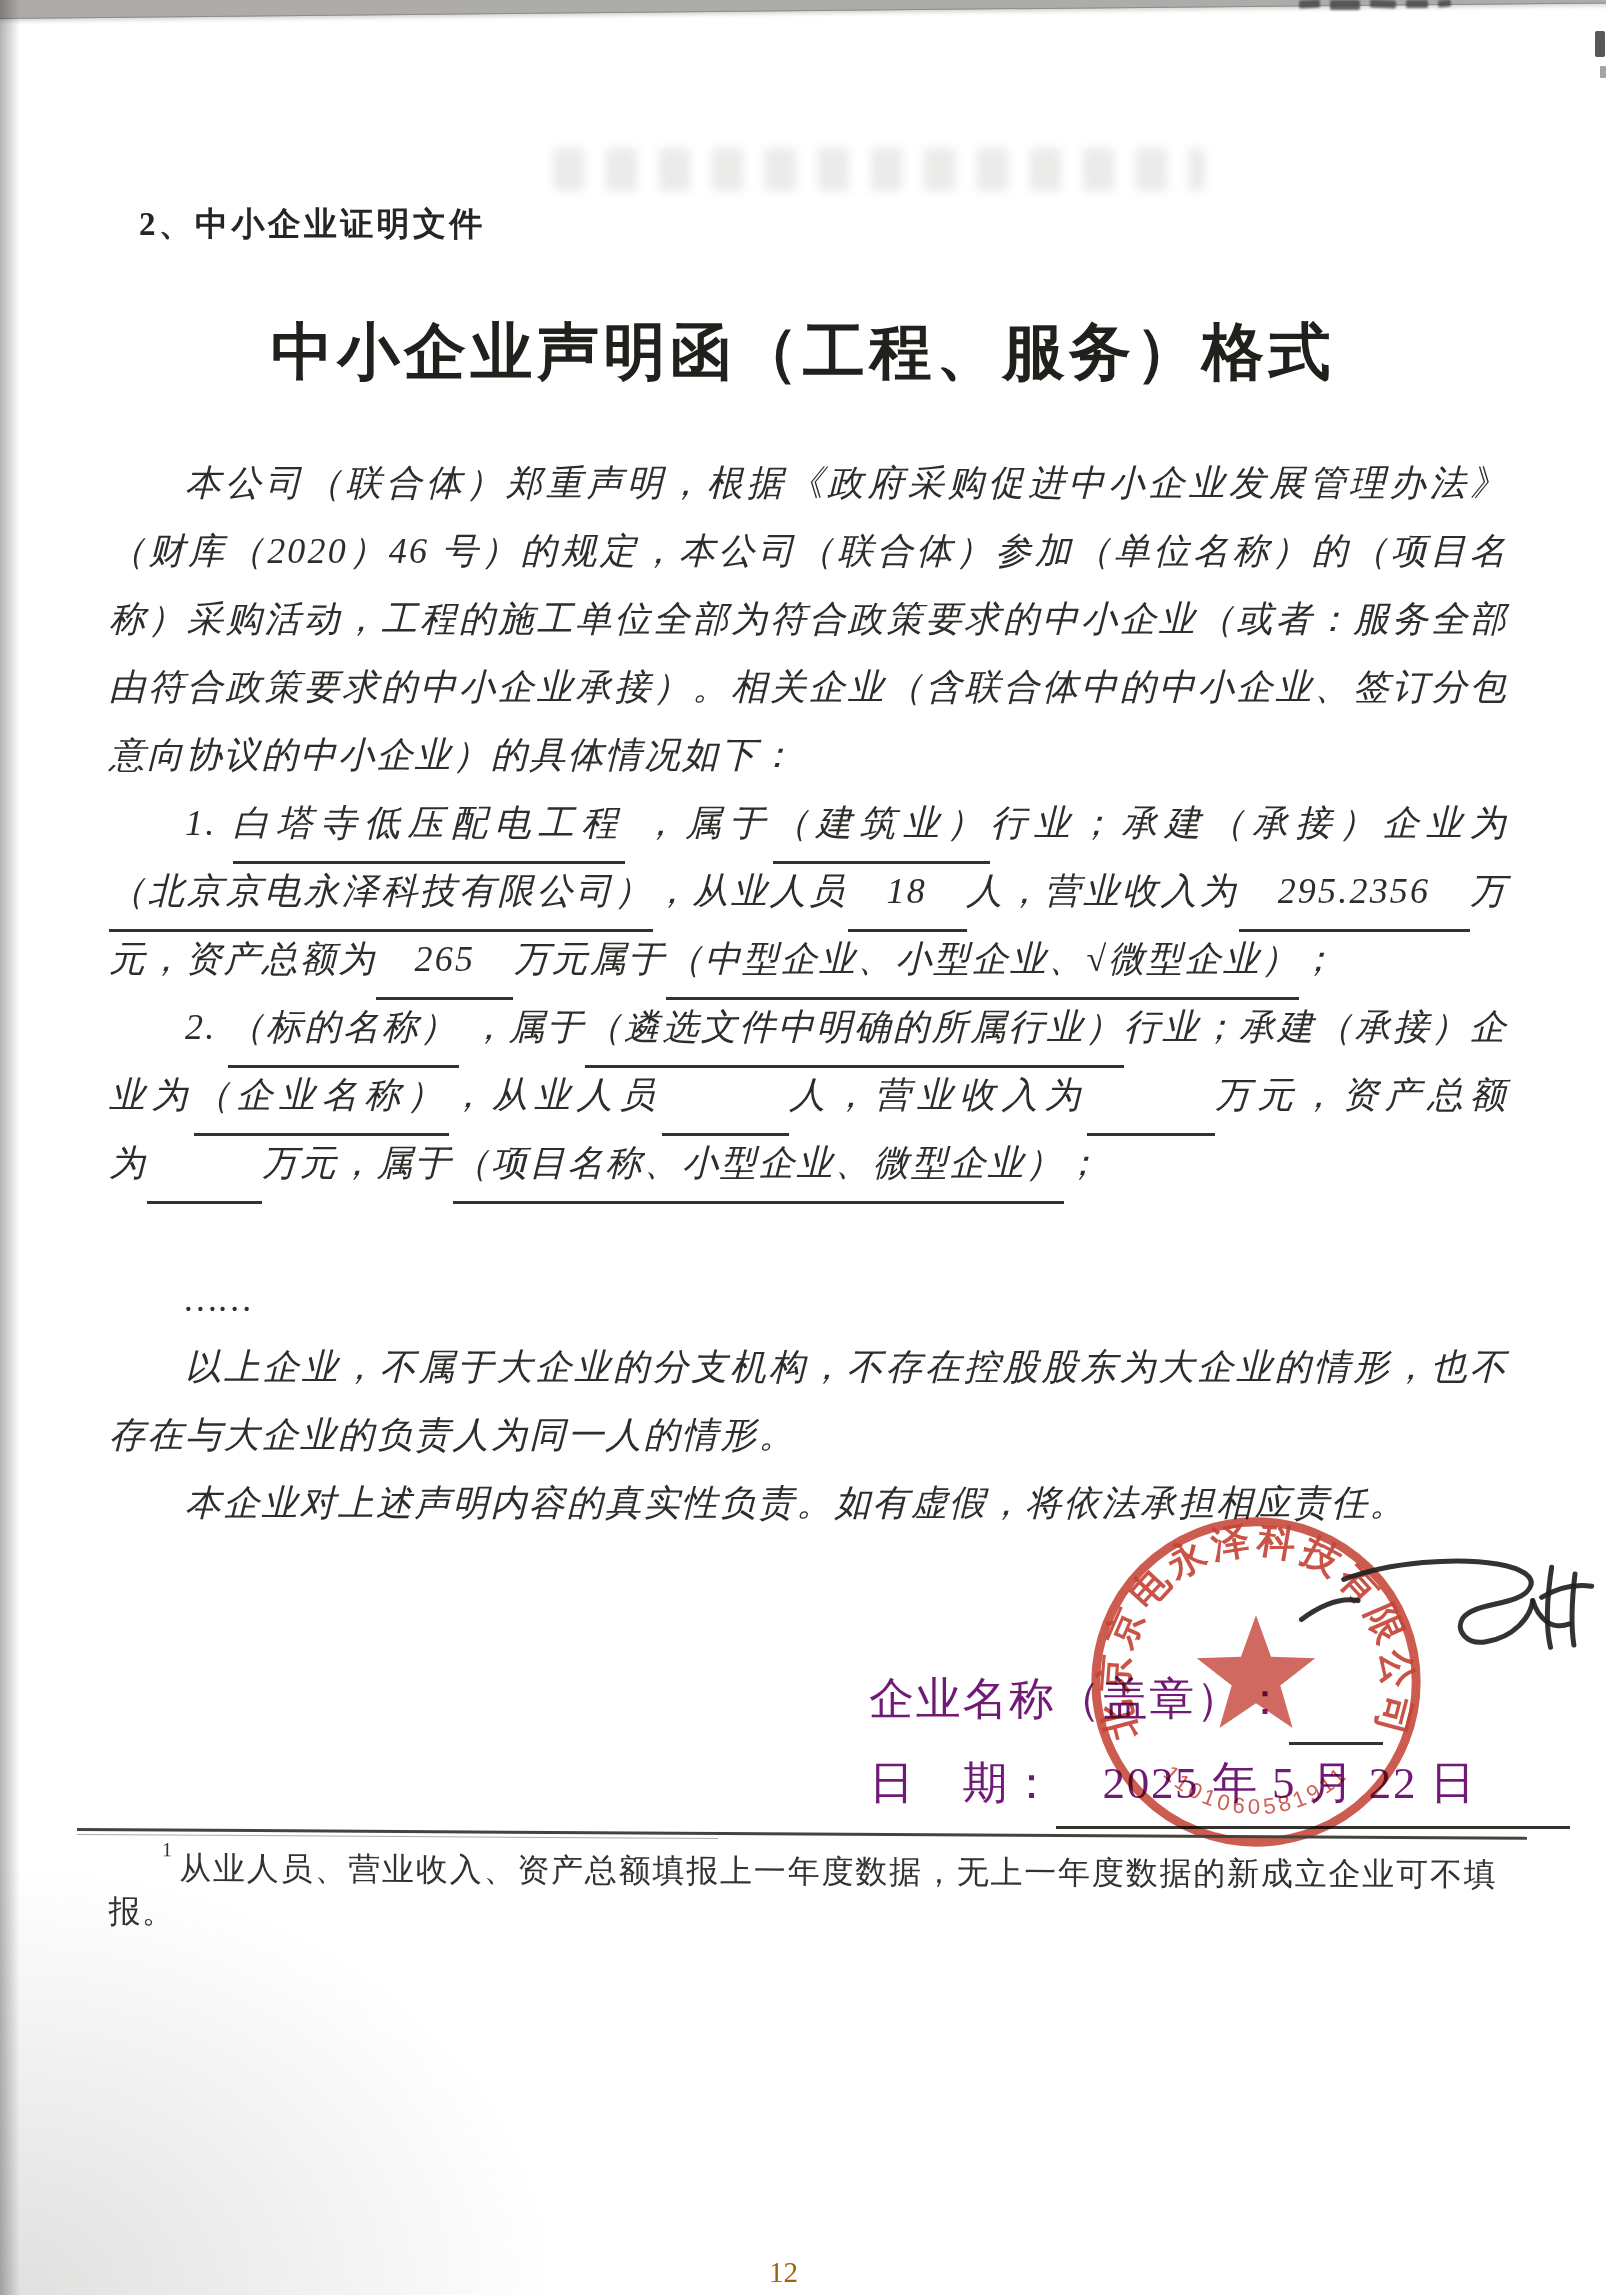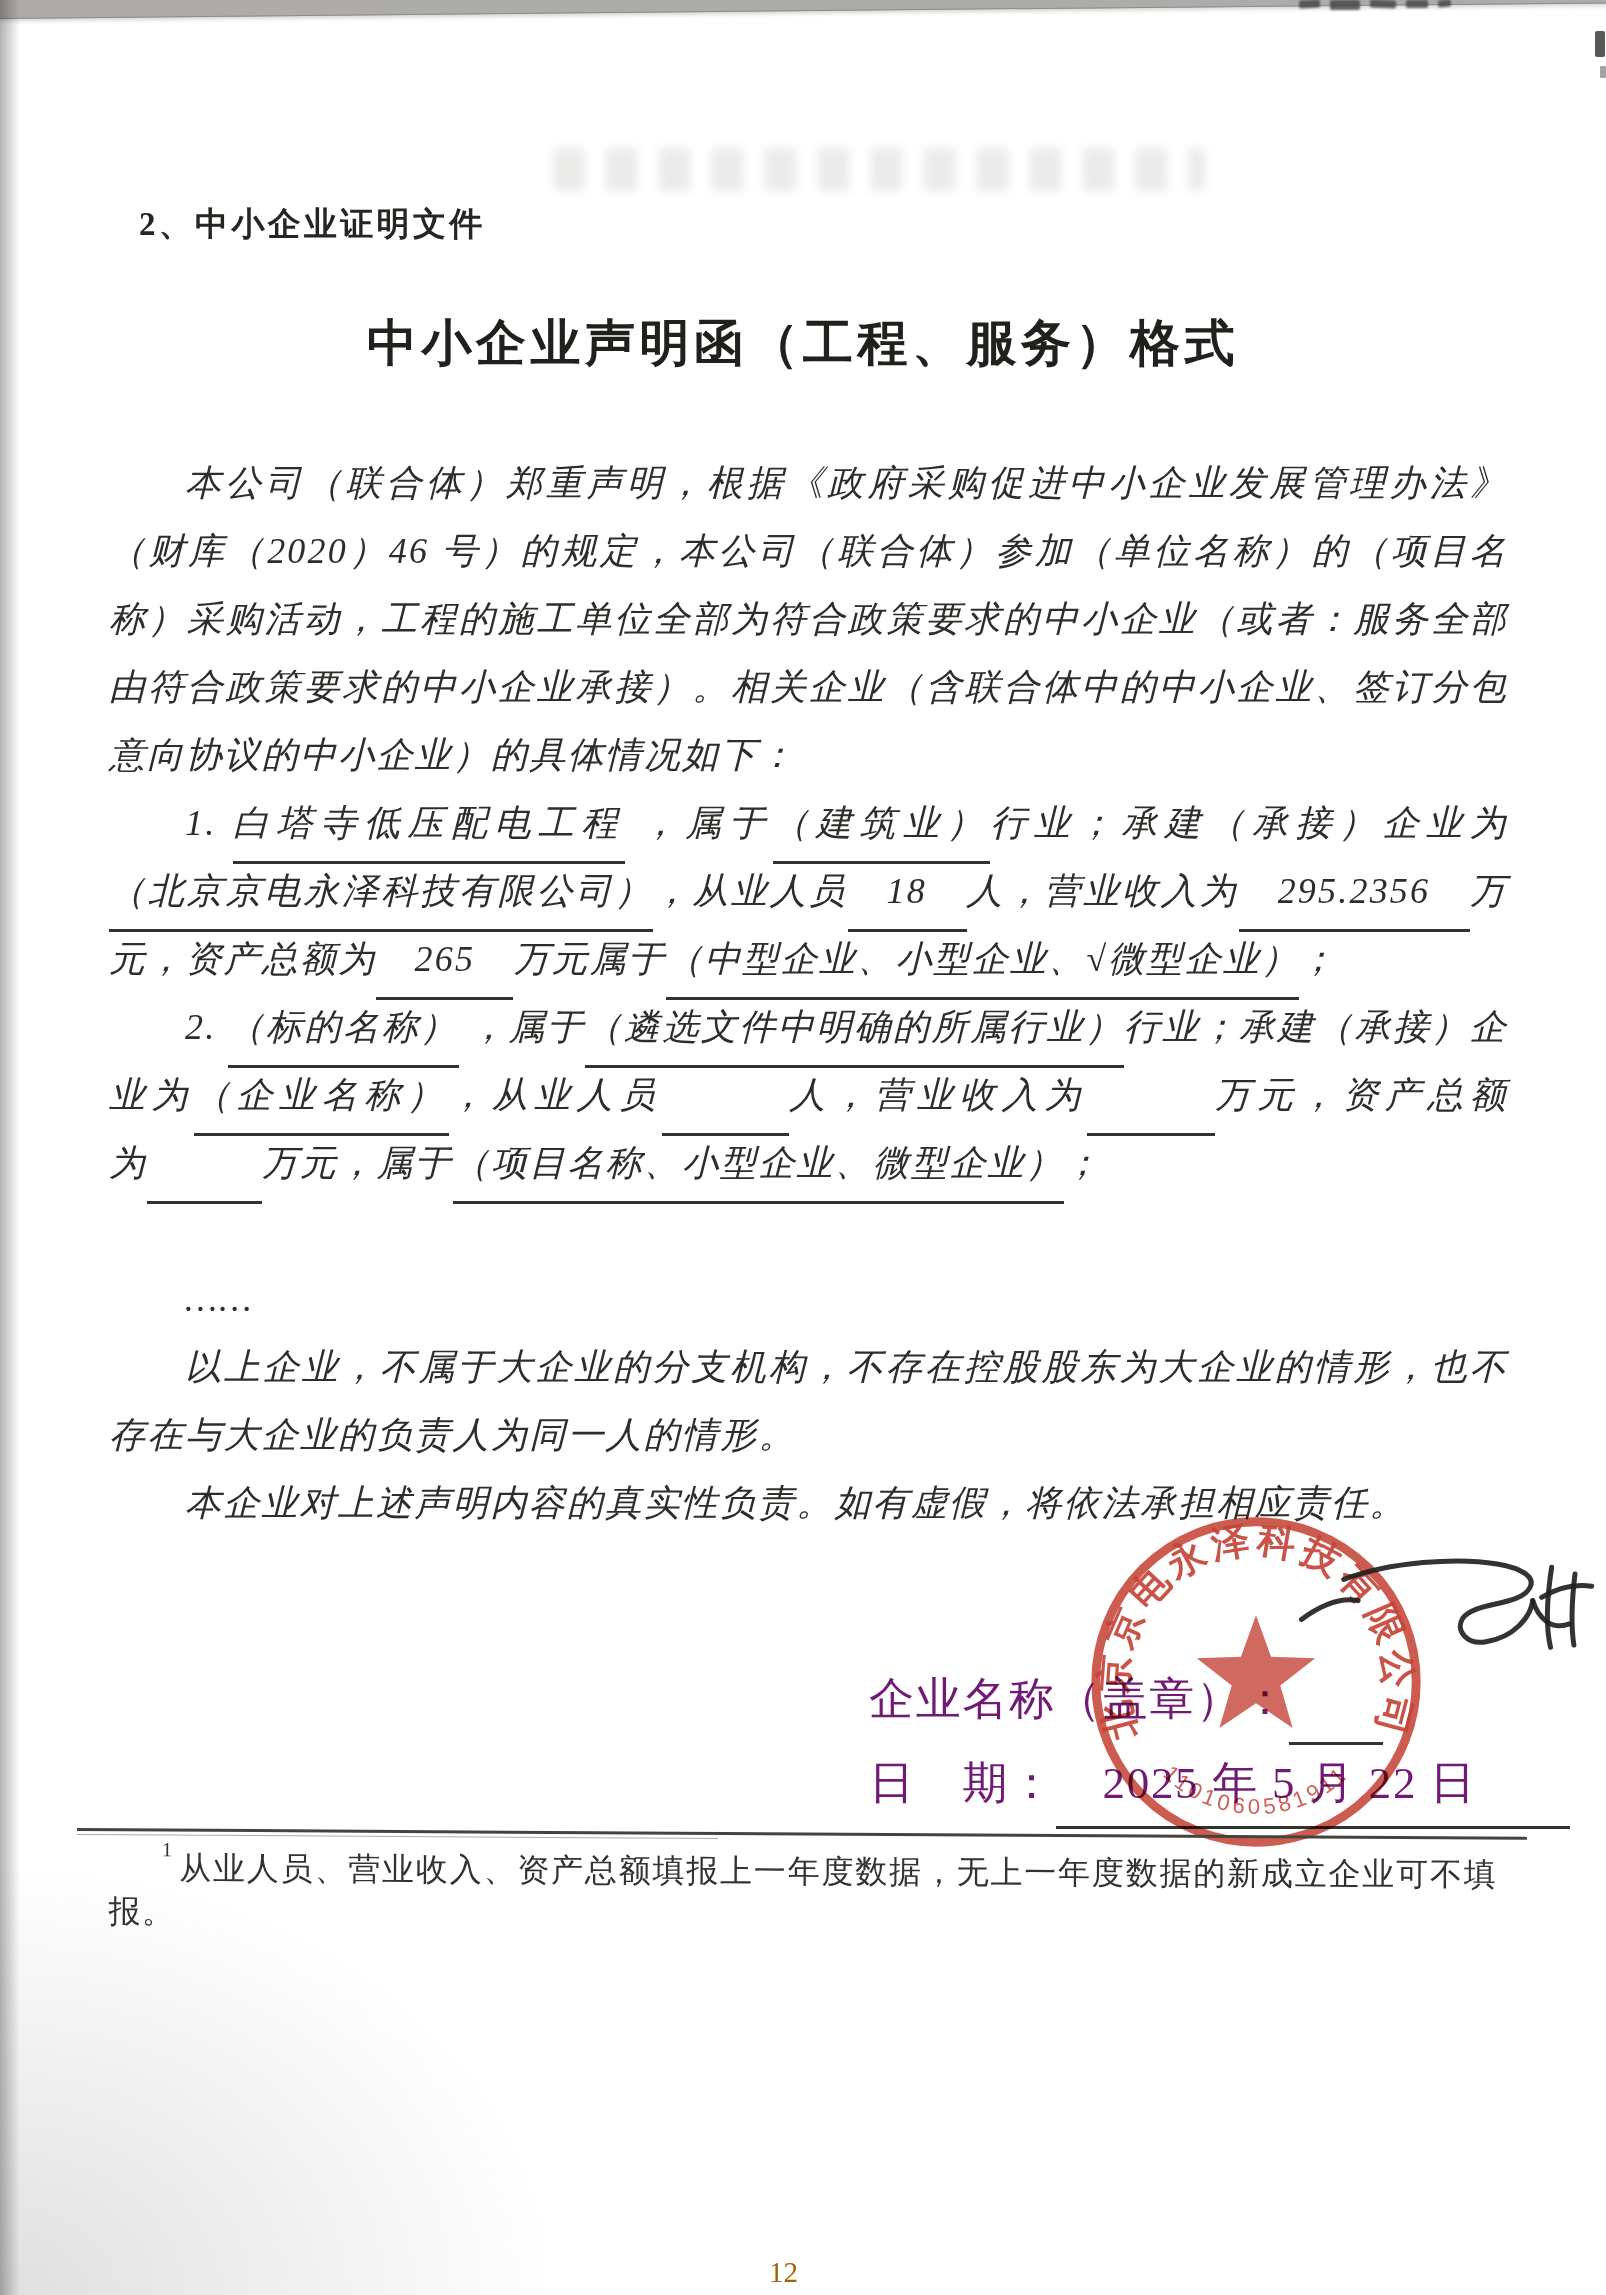--- a/index.html
+++ b/index.html
@@ -39,21 +39,21 @@
   .topfrag i:nth-child(3){width:26px;transform:rotate(2deg);}
   .topfrag i:nth-child(4){width:22px;}
   .topfrag i:nth-child(5){width:13.4px;height:6.7px;transform:rotate(-6deg);}
   .rightfrag{position:absolute;left:1595px;top:31px;width:10px;height:26px;background:#3e3c3a;
     filter:blur(0.6px);border-radius:1.7px;opacity:.85;}
   .rightfrag2{position:absolute;left:1600px;top:66px;width:5.6px;height:12.3px;background:#4a4846;
     filter:blur(0.6px);opacity:.5;border-radius:1.1px;}
   
   .heading{position:absolute;left:139px;top:202px;font-size:33px;font-weight:bold;
     letter-spacing:3.3px;color:#262522;}
-  .title{position:absolute;left:0;right:0;top:310px;text-align:center;font-size:50px;
+  .title{position:absolute;left:0;right:0;top:310px;text-align:center;font-size:62px;
     font-weight:bold;letter-spacing:4.5px;color:#21201d;}
   .bodytext{position:absolute;left:109px;top:449px;width:1399px;font-size:36px;
     letter-spacing:2.2px;line-height:68px;text-align:justify;color:#2f2d2a;font-style:italic;}
   .para{text-indent:76px;margin:0;}
   .para.gap{margin-top:68px;}
   .u{border-bottom:3.3px solid #34322e;padding-bottom:18px;white-space:pre;}
   .sig{position:absolute;left:869px;top:1657px;font-size:45px;letter-spacing:1.7px;color:#701a75;}
   .sig-line{height:84px;line-height:84px;white-space:nowrap;}
   .footrule{position:absolute;left:77px;top:1828px;width:1450px;height:2.8px;background:#45433e;
     transform:rotate(0.35deg);transform-origin:left center;}

